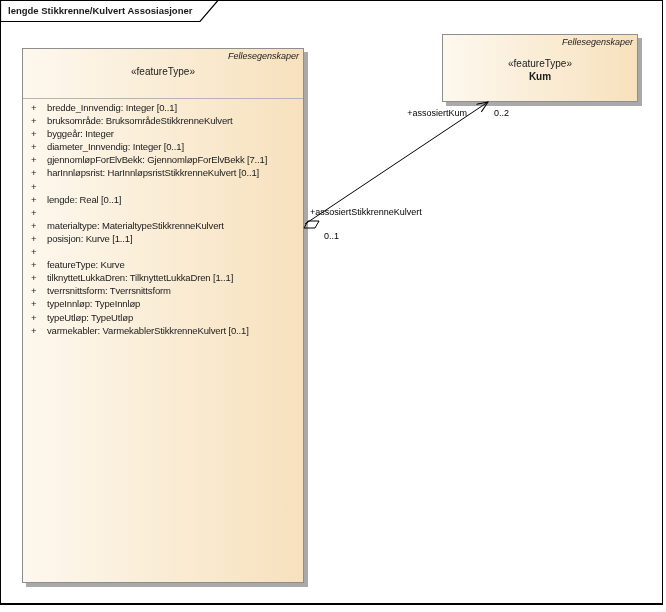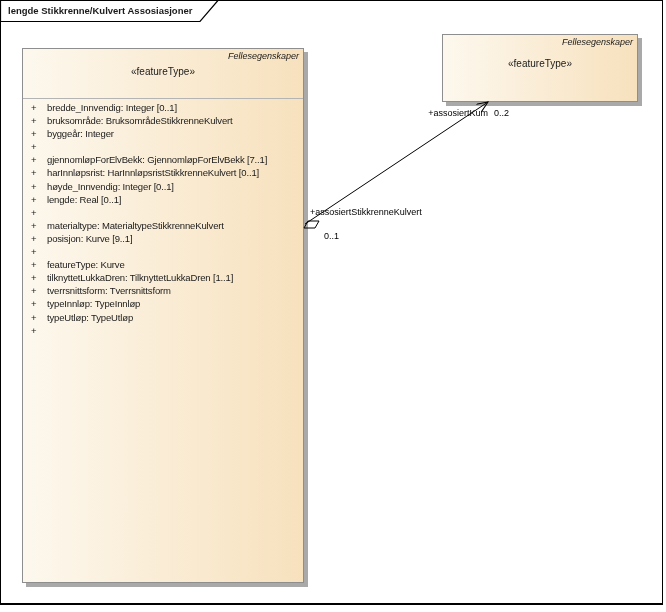--- a/index.html
+++ b/index.html
@@ -58,21 +58,21 @@
   .attr-row .vis{margin-left:8px;width:16px;flex:0 0 16px;}
   .attr-row .sig{flex:0 0 auto;}
   
   .connector{position:absolute;left:0;top:0;pointer-events:none;}
   .assoc-line{stroke:#000;stroke-width:1;fill:none;}
   .bend-deco{fill:none;stroke:#000;stroke-width:1;}
   
   .assoc-label{
     position:absolute;font-size:9px;white-space:nowrap;color:#000;
   }
-  .lbl-target-role{right:178px;top:108px;text-align:center;}
+  .lbl-target-role{right:199px;top:108px;text-align:center;}
   .lbl-target-mult{left:494px;top:108px;}
   .lbl-source-role{left:310px;top:207px;text-align:center;}
   .lbl-source-mult{left:324px;top:231px;}
 </style>
 </head>
 <body>
 
 <div class="canvas">
 
   <div class="frame"></div>
@@ -100,54 +100,54 @@
           <span class="sig">bruksområde: BruksområdeStikkrenneKulvert</span>
         </div>
 
         <div class="attr-row">
           <span class="vis">+</span>
           <span class="sig">byggeår: Integer</span>
         </div>
 
         <div class="attr-row">
           <span class="vis">+</span>
+          <span class="sig">diameter_Innvendig: Integer [0..1]</span>
         </div>
 
         <div class="attr-row">
           <span class="vis">+</span>
           <span class="sig">gjennomløpForElvBekk: GjennomløpForElvBekk [7..1]</span>
         </div>
 
         <div class="attr-row">
           <span class="vis">+</span>
           <span class="sig">harInnløpsrist: HarInnløpsristStikkrenneKulvert [0..1]</span>
         </div>
 
         <div class="attr-row">
           <span class="vis">+</span>
-          <span class="sig">høyde_Innvendig: Integer [0..1]</span>
         </div>
 
         <div class="attr-row">
           <span class="vis">+</span>
           <span class="sig">lengde: Real [0..1]</span>
         </div>
 
         <div class="attr-row">
           <span class="vis">+</span>
         </div>
 
         <div class="attr-row">
           <span class="vis">+</span>
           <span class="sig">materialtype: MaterialtypeStikkrenneKulvert</span>
         </div>
 
         <div class="attr-row">
           <span class="vis">+</span>
-          <span class="sig">posisjon: Kurve [9..1]</span>
+          <span class="sig">posisjon: Kurve [1..1]</span>
         </div>
 
         <div class="attr-row">
           <span class="vis">+</span>
         </div>
 
         <div class="attr-row">
           <span class="vis">+</span>
           <span class="sig">featureType: Kurve</span>
         </div>
@@ -167,28 +167,30 @@
           <span class="sig">typeInnløp: TypeInnløp</span>
         </div>
 
         <div class="attr-row">
           <span class="vis">+</span>
           <span class="sig">typeUtløp: TypeUtløp</span>
         </div>
 
         <div class="attr-row">
           <span class="vis">+</span>
+          <span class="sig">varmekabler: VarmekablerStikkrenneKulvert [0..1]</span>
         </div>
       </div>
   </div>
 
   <div class="class-box kum">
     <div class="hdr">
       <div class="hdr-owner">Fellesegenskaper</div>
       <div class="hdr-stereo">«featureType»</div>
+      <div class="hdr-name">Kum</div>
     </div>
   </div>
 
   <svg class="connector" width="666" height="612">
     <defs>
       <marker id="openArrow" markerWidth="14" markerHeight="12" refX="12" refY="5" orient="auto" markerUnits="userSpaceOnUse">
         <path d="M1,0.5 L12,5 L1,9.5" fill="none" stroke="#000" stroke-width="1"></path>
       </marker>
     </defs>
     <line class="assoc-line" x1="305" y1="224" x2="488" y2="102" marker-end="url(#openArrow)"></line>

